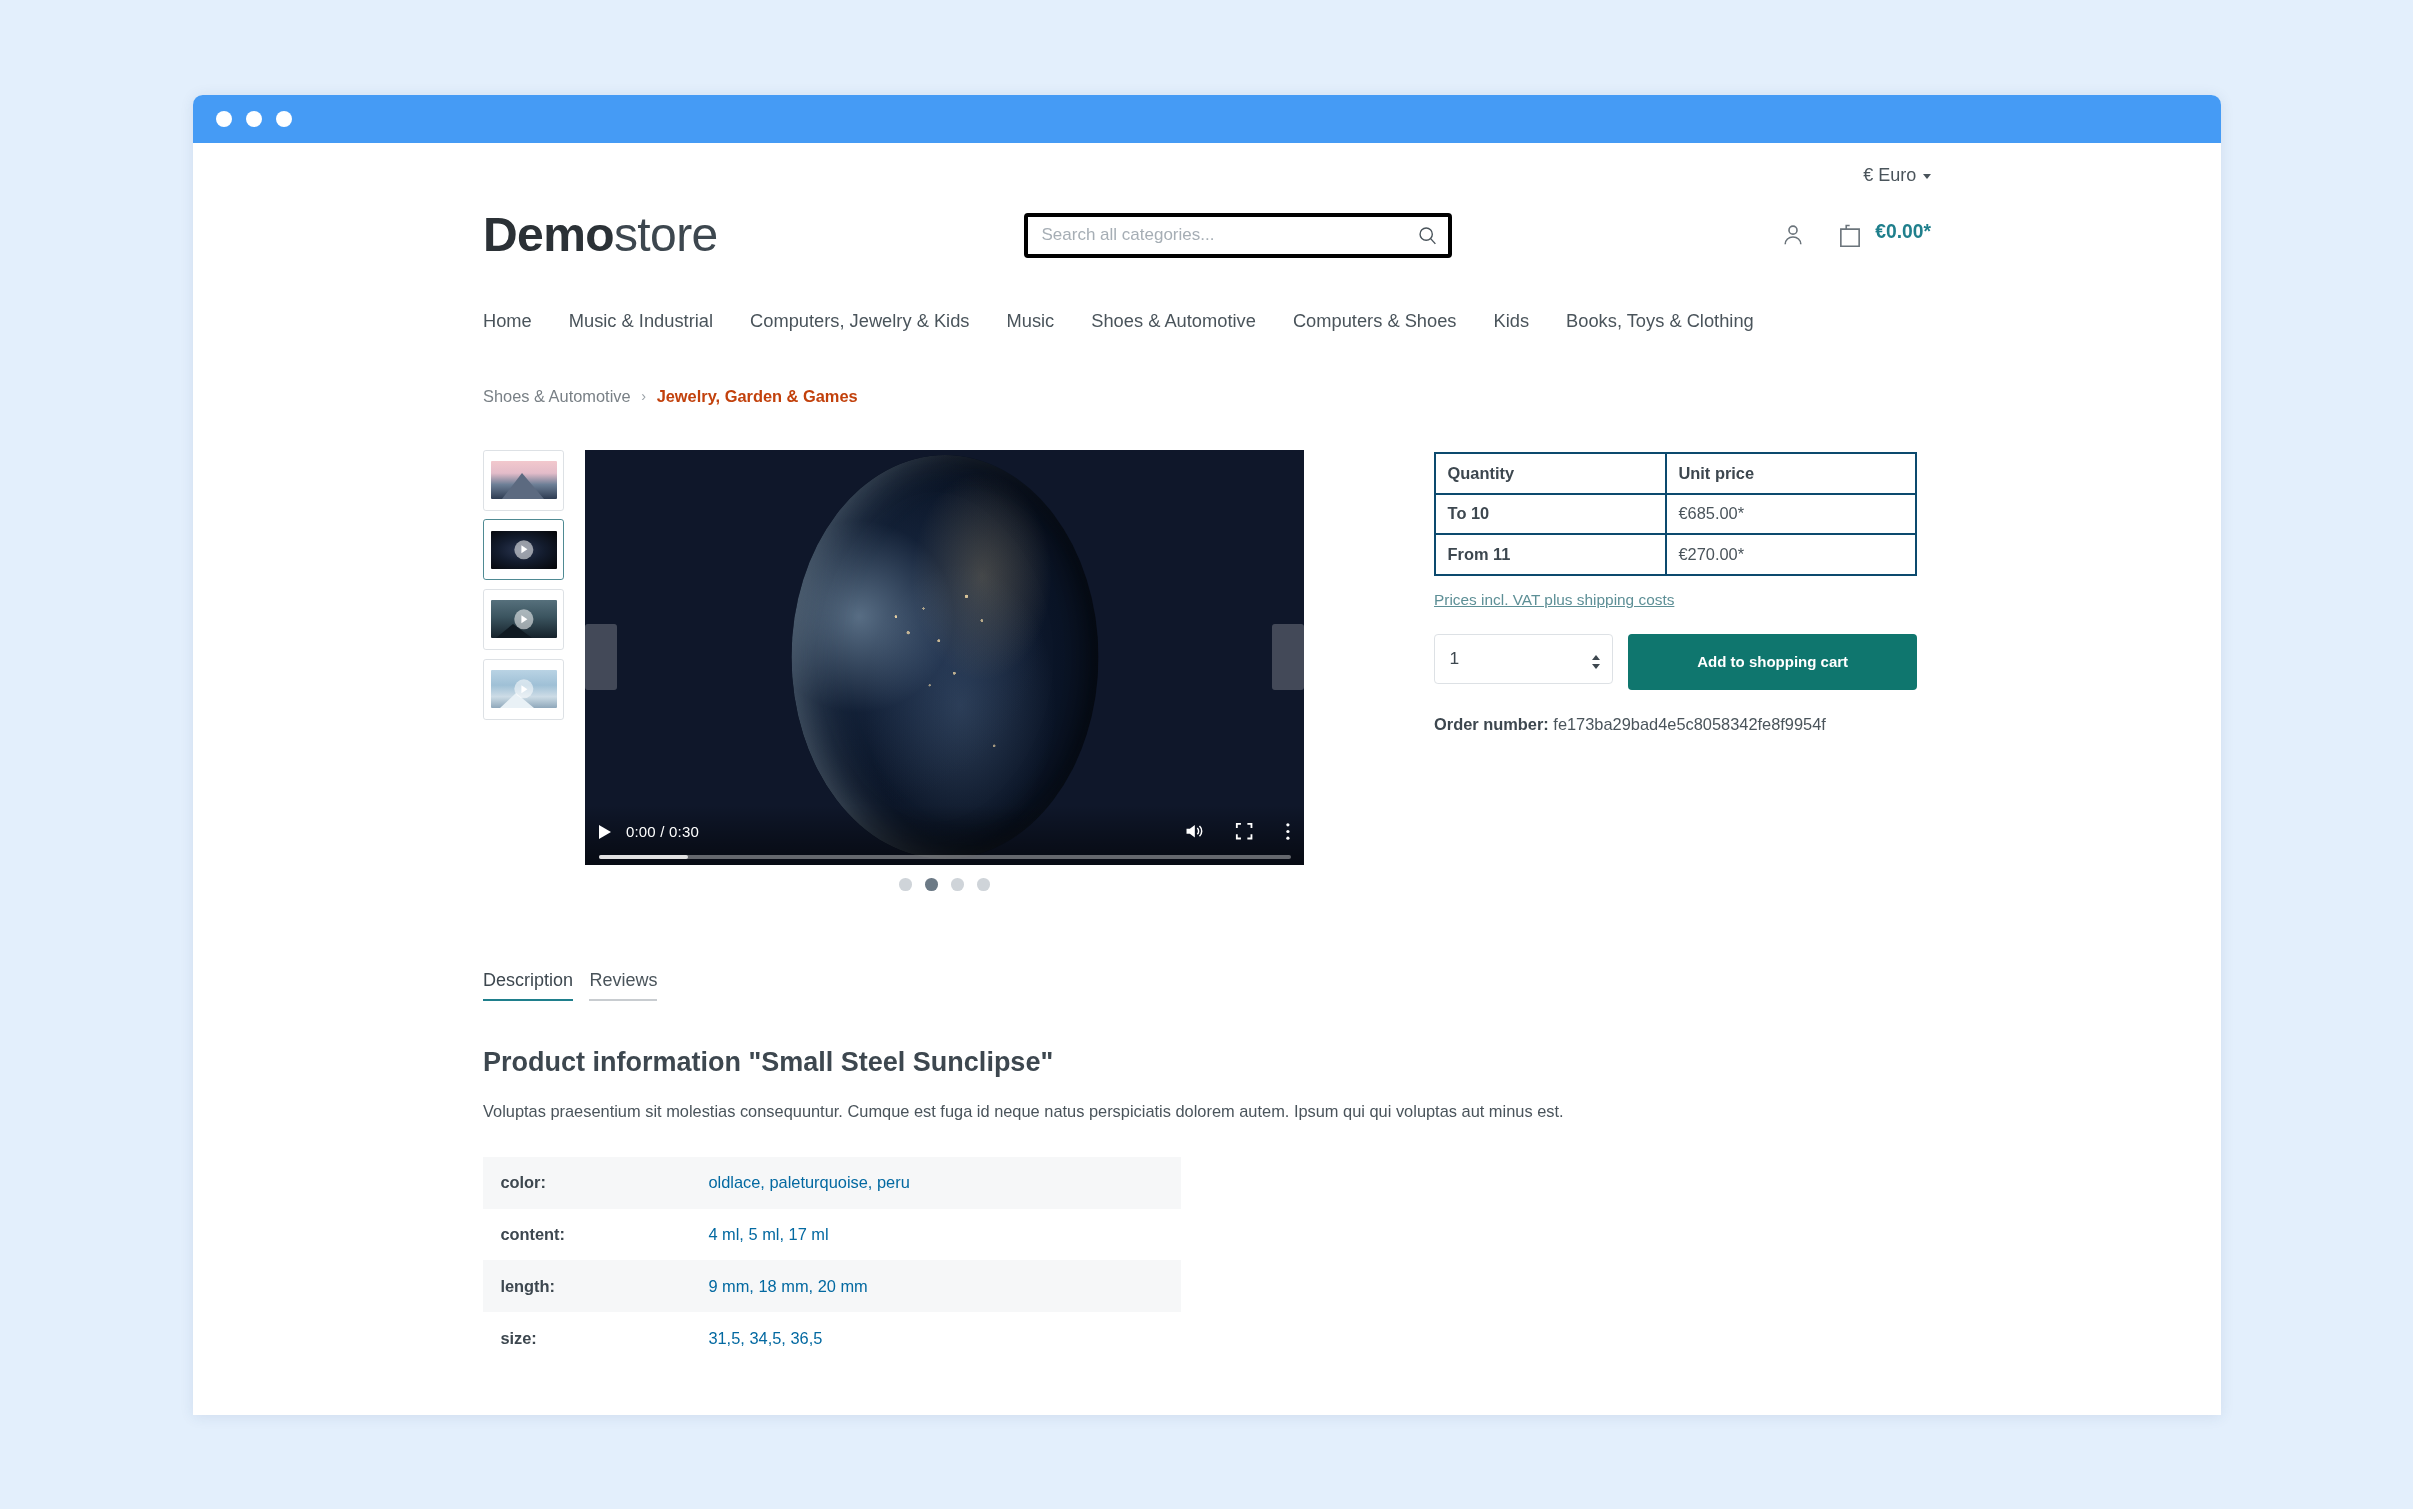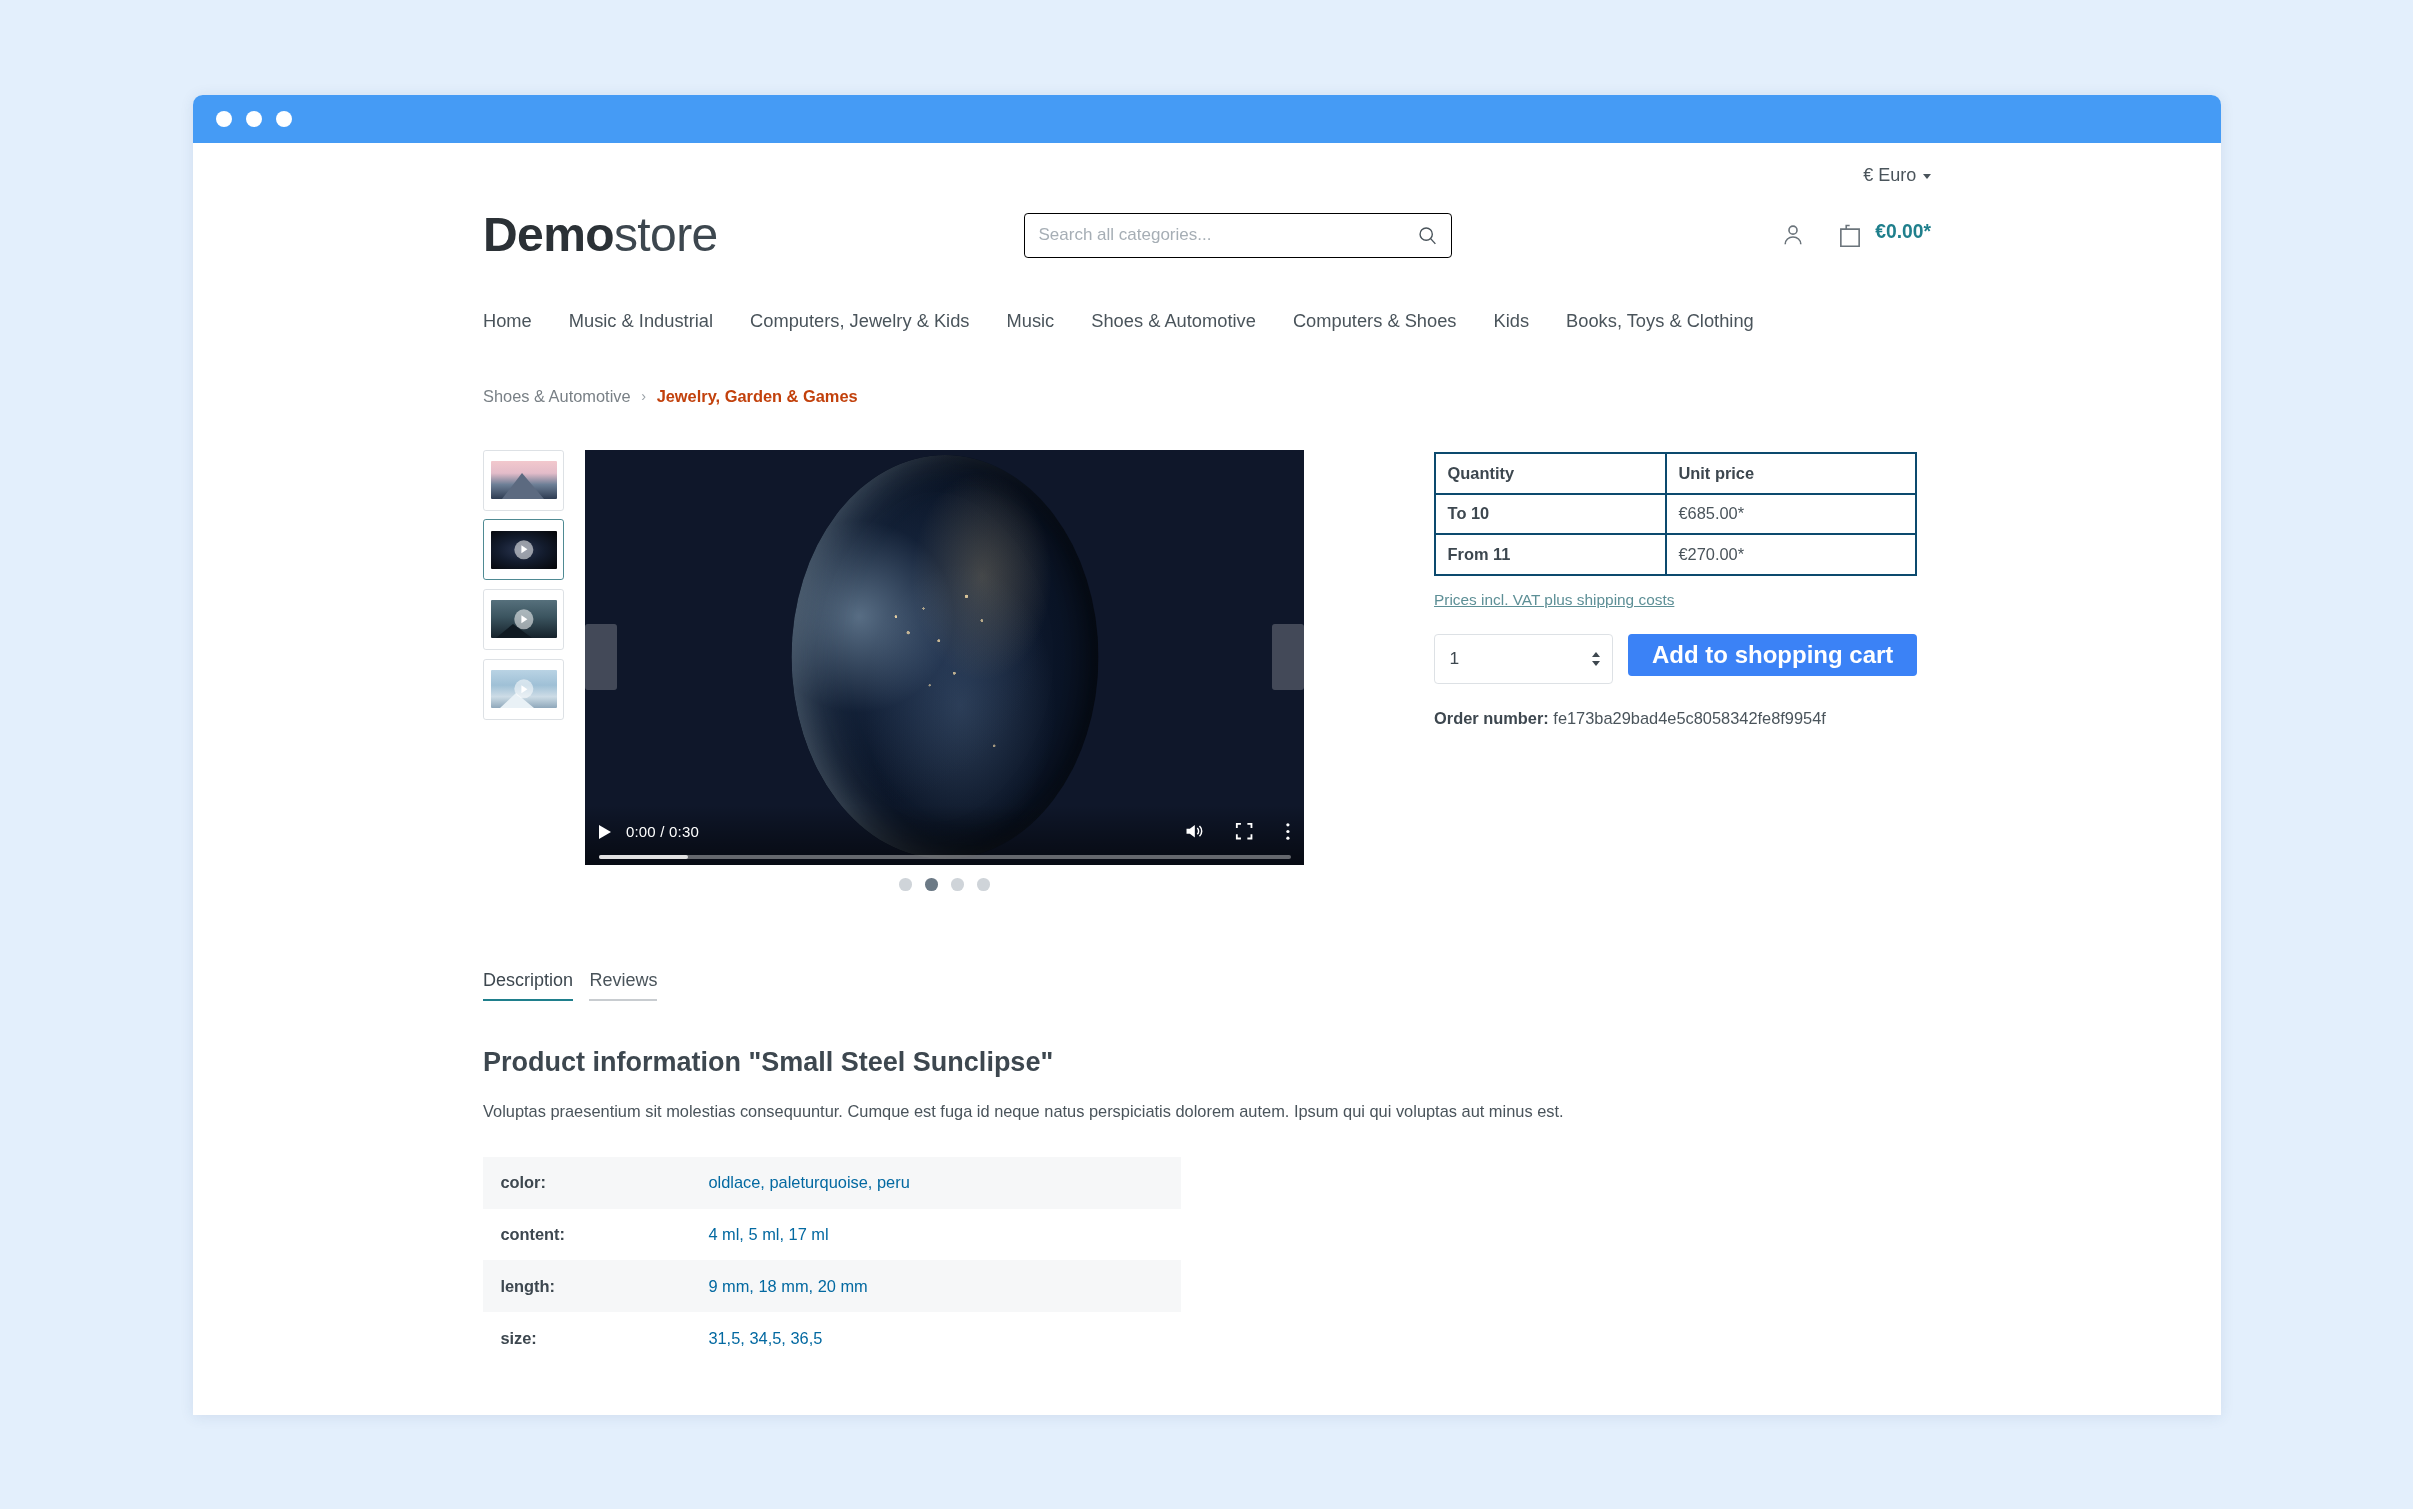--- a/index.html
+++ b/index.html
@@ -107,21 +107,21 @@
   .logo .logo-light { font-weight: 400; color: #3d474f; }
 
   .search-wrap {
     flex: 0 0 auto;
     width: 428px;
     position: relative;
   }
   .search-input {
     width: 100%;
     height: 45px;
-    border: 1px solid #000000;
+    border: 4px solid #000000;
     border-radius: 3.9px;
     padding: 0 46px 0 13.5px;
     font-size: 17px;
     color: #4a545b;
     font-family: "Liberation Sans", sans-serif;
     background: #fff;
     outline: none;
   }
   .search-input::placeholder { color: #a6aeb5; }
   .search-btn {
@@ -482,29 +482,29 @@
     border-bottom:5.8px solid #3d474f;
   }
   .spin-down {
     width:0;height:0;
     border-left:4.8px solid transparent;
     border-right:4.8px solid transparent;
     border-top:5.8px solid #3d474f;
   }
   .add-cart-btn {
     flex: 1;
-    background: #3b82f6;
+    background: #0f766e;
     color: #ffffff;
     border: 0;
     border-radius: 3.9px;
-    font-size: 24px;
+    font-size: 15px;
     font-weight: 700;
     font-family: "Liberation Sans", sans-serif;
     cursor: pointer;
-    height: 42px;
+    height: 56px;
   }
 
   .order-number {
     margin-top: 25px;
     font-size: 16.4px;
     color: #4a545b;
   }
   .order-number b { color: #3d474f; font-weight: 700; }
 
   

